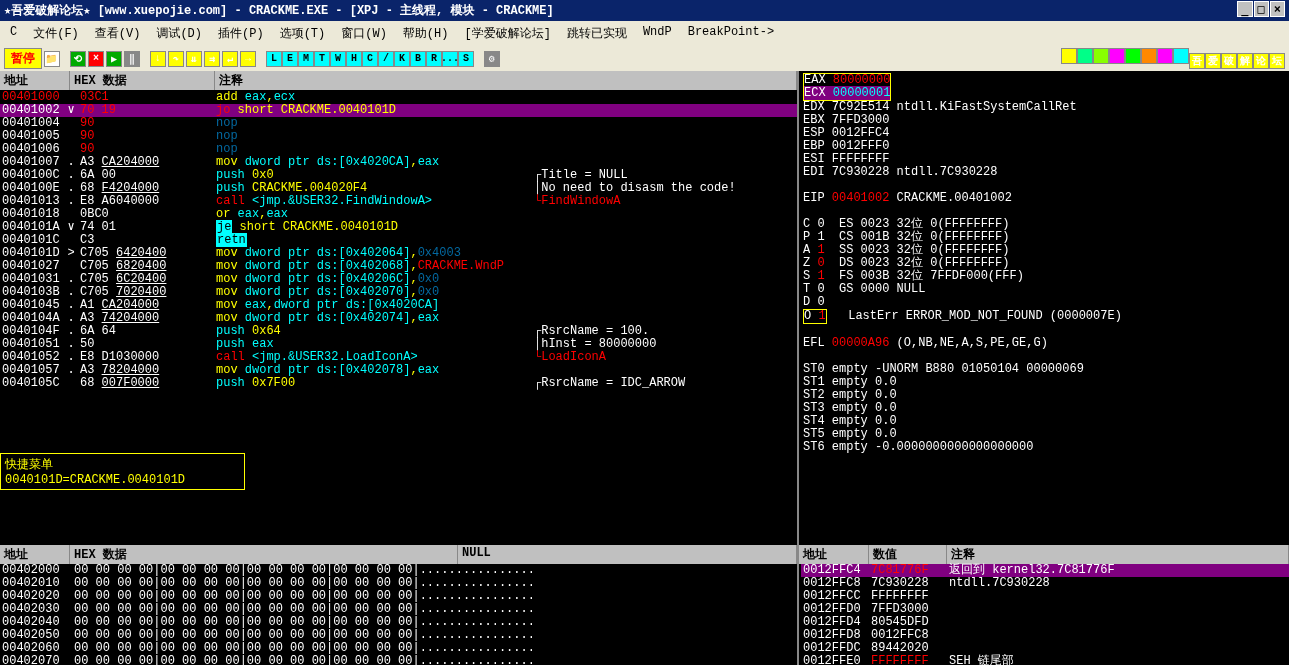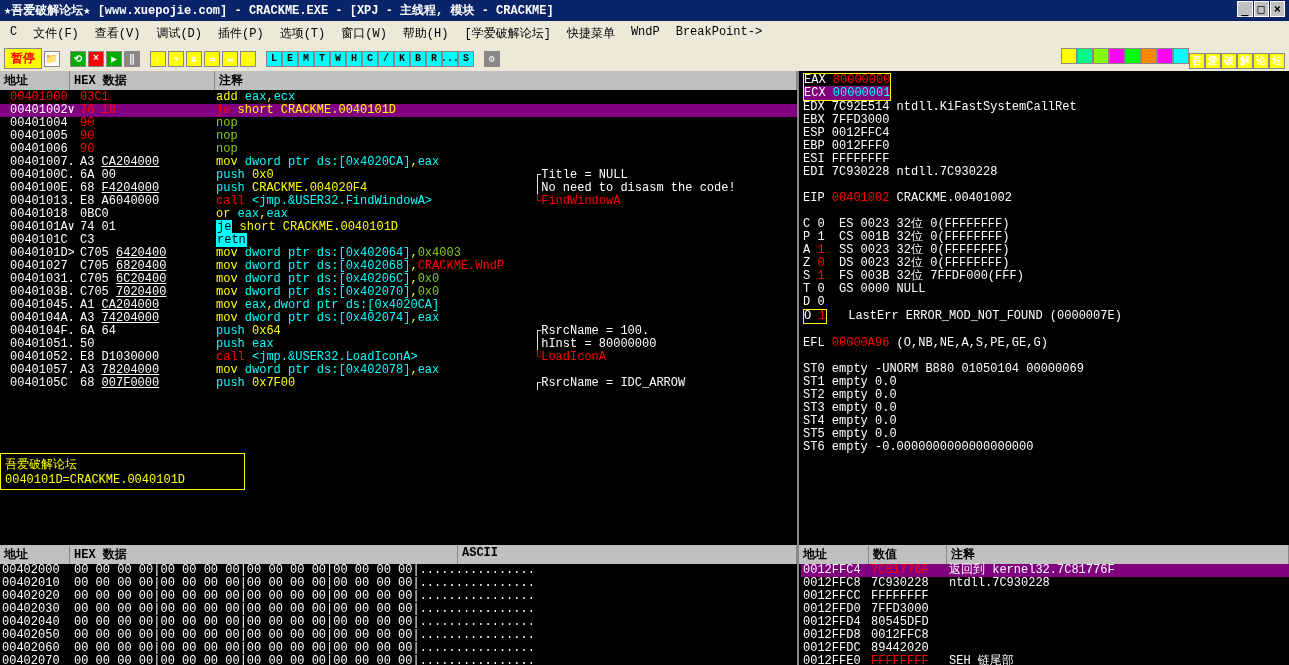--- a/index.html
+++ b/index.html
@@ -13,24 +13,24 @@
 .pause { background:#ffff00; color:#ff0000; font-weight:bold; padding:1px 6px; border:1px solid #888; font-family:'SimSun',sans-serif; }
 .main { display:flex; height:calc(100% - 68px); }
 .left { flex:1; display:flex; flex-direction:column; border-right:2px solid #888; min-width:0; }
 .right { width:490px; display:flex; flex-direction:column; }
 .disasm-head { display:flex; background:#c0c0c0; color:#000; font-weight:bold; }
 .disasm-head div { padding:1px 4px; border-right:1px solid #888; }
 .col-addr { width:70px; } .col-hex { width:145px; } .col-dis { width:318px; } .col-cmt { flex:1; }
 .disasm-body { background:#000; overflow:hidden; white-space:pre; line-height:13px; padding-top:1px; flex:1; }
 .row { display:flex; height:13px; }
 .row.hl { background:#800080; }
-.ca { color:#ff0000; width:62px; padding-left:10px; } .ca.w { color:#fff; }
+.ca { color:#ff0000; width:62px; padding-left:2px; } .ca.w { color:#fff; }
 .gut { width:18px; color:#fff; text-align:center; }
 .hx { width:136px; } .ds { width:318px; } .cm { color:#fff; }
-.r { color:#ff0000;font-family:Liberation Mono, monospace; } .y { color:#ffff00; } .c { color:#00ffff; } .g { color:#84cc16; } .w { color:#fff; }
+.r { color:#ff0000;font-family:Liberation Mono, monospace; } .y { color:#ffff00; } .c { color:#00ffff; } .g { color:#0369a1; } .w { color:#fff; }
 .u { text-decoration:underline; }
 .infoline { background:#000; color:#ffff00; padding:2px 4px; border:1px solid #ffff00; width:245px; font-family:'SimSun','Courier New'; }
 .regs { background:#000; padding:2px 0 2px 4px; white-space:pre; line-height:13px; overflow:hidden; flex:1; position:relative; }
 .reg-head { background:#c0c0c0; color:#000; padding:1px 4px; position:relative; }
 .reg-head .arrows { position:absolute; right:4px; top:1px; letter-spacing:6px; }
 .hl-box { border:1px solid #ffff00; display:inline-block; }
 .hl-bg { background:#800080; }
 .dump-head { display:flex; background:#c0c0c0; color:#000; font-weight:bold; }
 .dump-head div { padding:1px 4px; border-right:1px solid #888; }
 .dump-body { background:#000; white-space:pre; line-height:13px; padding-left:2px; }
@@ -52,21 +52,21 @@
 <div class="menubar">
   <span>C</span>
   <span>文件(F)</span>
   <span>查看(V)</span>
   <span>调试(D)</span>
   <span>插件(P)</span>
   <span>选项(T)</span>
   <span>窗口(W)</span>
   <span>帮助(H)</span>
   <span>[学爱破解论坛]</span>
-  <span>快捷菜单</span>
+  <span>跳转已实现</span>
   <span>WndP</span>
   <span>BreakPoint-&gt;</span>
 </div>
 
 <div class="toolbar">
   <span class="pause">暂停</span>
   <span class="tbtn" style="background:#fff">📁</span>
   <span style="width:6px"></span>
   <span class="tbtn" style="background:#0a0;color:#fff">⟲</span>
   <span class="tbtn" style="background:#f00;color:#fff">×</span>
@@ -90,29 +90,29 @@
 <div class="main">
   <div class="left">
     <div class="disasm-head">
       <div class="col-addr">地址</div>
       <div class="col-hex">HEX 数据</div>
       <div class="col-cmt">注释</div>
     </div>
     <div class="disasm-body" id="disasm"><div class="row"><span class="ca">00401000</span><span class="gut"> </span><span class="hx"><span class="r">03C1</span></span><span class="ds"><span class="y">add </span><span class="c">eax</span><span class="y">,</span><span class="c">ecx</span></span><span class="cm"></span></div><div class="row hl"><span class="ca w">00401002</span><span class="gut">∨</span><span class="hx"><span class="r">70 19</span></span><span class="ds"><span class="r">jo </span><span class="y">short CRACKME.0040101D</span></span><span class="cm"></span></div><div class="row"><span class="ca w">00401004</span><span class="gut"> </span><span class="hx"><span class="r">90</span></span><span class="ds"><span class="g">nop</span></span><span class="cm"></span></div><div class="row"><span class="ca w">00401005</span><span class="gut"> </span><span class="hx"><span class="r">90</span></span><span class="ds"><span class="g">nop</span></span><span class="cm"></span></div><div class="row"><span class="ca w">00401006</span><span class="gut"> </span><span class="hx"><span class="r">90</span></span><span class="ds"><span class="g">nop</span></span><span class="cm"></span></div><div class="row"><span class="ca w">00401007</span><span class="gut">.</span><span class="hx"><span class="w">A3 </span><span class="w u">CA204000</span></span><span class="ds"><span class="y">mov </span><span class="c">dword ptr ds:[0x4020CA]</span><span class="y">,</span><span class="c">eax</span></span><span class="cm"></span></div><div class="row"><span class="ca w">0040100C</span><span class="gut">.</span><span class="hx"><span class="w">6A 00</span></span><span class="ds"><span class="c">push </span><span class="y">0x0</span></span><span class="cm">┌Title = NULL</span></div><div class="row"><span class="ca w">0040100E</span><span class="gut">.</span><span class="hx"><span class="w">68 </span><span class="w u">F4204000</span></span><span class="ds"><span class="c">push </span><span class="y">CRACKME.004020F4</span></span><span class="cm">│No need to disasm the code!</span></div><div class="row"><span class="ca w">00401013</span><span class="gut">.</span><span class="hx"><span class="w">E8 A6040000</span></span><span class="ds"><span class="r">call </span><span class="c">&lt;jmp.&amp;USER32.FindWindowA&gt;</span></span><span class="cm"><span class="r">└FindWindowA</span></span></div><div class="row"><span class="ca w">00401018</span><span class="gut"> </span><span class="hx"><span class="w">0BC0</span></span><span class="ds"><span class="y">or </span><span class="c">eax</span><span class="y">,</span><span class="c">eax</span></span><span class="cm"></span></div><div class="row"><span class="ca w">0040101A</span><span class="gut">∨</span><span class="hx"><span class="w">74 01</span></span><span class="ds"><span class="retn-je">je</span><span class="y"> short CRACKME.0040101D</span></span><span class="cm"></span></div><div class="row"><span class="ca w">0040101C</span><span class="gut"> </span><span class="hx"><span class="w">C3</span></span><span class="ds"><span class="retn-je">retn</span></span><span class="cm"></span></div><div class="row"><span class="ca w">0040101D</span><span class="gut">&gt;</span><span class="hx"><span class="w">C705 </span><span class="w u">6420400</span></span><span class="ds"><span class="y">mov </span><span class="c">dword ptr ds:[0x402064]</span><span class="y">,</span><span class="g">0x4003</span></span><span class="cm"></span></div><div class="row"><span class="ca w">00401027</span><span class="gut"> </span><span class="hx"><span class="w">C705 </span><span class="w u">6820400</span></span><span class="ds"><span class="y">mov </span><span class="c">dword ptr ds:[0x402068]</span><span class="y">,</span><span class="r">CRACKME.WndP</span></span><span class="cm"></span></div><div class="row"><span class="ca w">00401031</span><span class="gut">.</span><span class="hx"><span class="w">C705 </span><span class="w u">6C20400</span></span><span class="ds"><span class="y">mov </span><span class="c">dword ptr ds:[0x40206C]</span><span class="y">,</span><span class="g">0x0</span></span><span class="cm"></span></div><div class="row"><span class="ca w">0040103B</span><span class="gut">.</span><span class="hx"><span class="w">C705 </span><span class="w u">7020400</span></span><span class="ds"><span class="y">mov </span><span class="c">dword ptr ds:[0x402070]</span><span class="y">,</span><span class="g">0x0</span></span><span class="cm"></span></div><div class="row"><span class="ca w">00401045</span><span class="gut">.</span><span class="hx"><span class="w">A1 </span><span class="w u">CA204000</span></span><span class="ds"><span class="y">mov </span><span class="c">eax</span><span class="y">,</span><span class="c">dword ptr ds:[0x4020CA]</span></span><span class="cm"></span></div><div class="row"><span class="ca w">0040104A</span><span class="gut">.</span><span class="hx"><span class="w">A3 </span><span class="w u">74204000</span></span><span class="ds"><span class="y">mov </span><span class="c">dword ptr ds:[0x402074]</span><span class="y">,</span><span class="c">eax</span></span><span class="cm"></span></div><div class="row"><span class="ca w">0040104F</span><span class="gut">.</span><span class="hx"><span class="w">6A 64</span></span><span class="ds"><span class="c">push </span><span class="y">0x64</span></span><span class="cm">┌RsrcName = 100.</span></div><div class="row"><span class="ca w">00401051</span><span class="gut">.</span><span class="hx"><span class="w">50</span></span><span class="ds"><span class="c">push </span><span class="c">eax</span></span><span class="cm">│hInst = 80000000</span></div><div class="row"><span class="ca w">00401052</span><span class="gut">.</span><span class="hx"><span class="w">E8 D1030000</span></span><span class="ds"><span class="r">call </span><span class="c">&lt;jmp.&amp;USER32.LoadIconA&gt;</span></span><span class="cm"><span class="r">└LoadIconA</span></span></div><div class="row"><span class="ca w">00401057</span><span class="gut">.</span><span class="hx"><span class="w">A3 </span><span class="w u">78204000</span></span><span class="ds"><span class="y">mov </span><span class="c">dword ptr ds:[0x402078]</span><span class="y">,</span><span class="c">eax</span></span><span class="cm"></span></div><div class="row"><span class="ca w">0040105C</span><span class="gut"> </span><span class="hx"><span class="w">68 </span><span class="w u">007F0000</span></span><span class="ds"><span class="c">push </span><span class="y">0x7F00</span></span><span class="cm">┌RsrcName = IDC_ARROW</span></div></div>
     <div style="background:#000;padding:0">
         <div class="infoline">
-      <div>吾爱破解论坛</div>
+      <div>快捷菜单</div>
       <div>0040101D=CRACKME.0040101D</div>
     </div>
       </div>
     <div style="height:55px;background:#000"></div>
     <div class="dump-head">
       <div style="width:70px">地址</div>
       <div style="width:388px">HEX 数据</div>
-      <div style="flex:1">ASCII</div>
+      <div style="flex:1">NULL</div>
     </div>
     <div class="dump-body" id="dump"><div class="w">00402000  00 00 00 00|00 00 00 00|00 00 00 00|00 00 00 00|................</div><div class="w">00402010  00 00 00 00|00 00 00 00|00 00 00 00|00 00 00 00|................</div><div class="w">00402020  00 00 00 00|00 00 00 00|00 00 00 00|00 00 00 00|................</div><div class="w">00402030  00 00 00 00|00 00 00 00|00 00 00 00|00 00 00 00|................</div><div class="w">00402040  00 00 00 00|00 00 00 00|00 00 00 00|00 00 00 00|................</div><div class="w">00402050  00 00 00 00|00 00 00 00|00 00 00 00|00 00 00 00|................</div><div class="w">00402060  00 00 00 00|00 00 00 00|00 00 00 00|00 00 00 00|................</div><div class="w">00402070  00 00 00 00|00 00 00 00|00 00 00 00|00 00 00 00|................</div></div>
   </div>
 
   <div class="right">
     <div class="regs" id="regs"><span class="hl-box"><span>EAX </span><span class="r">80000000</span><br><span class="hl-bg"><span>ECX </span><span class="c">00000001</span></span></span><br><span class="w">EDX 7C92E514 ntdll.KiFastSystemCallRet</span><br><span class="w">EBX 7FFD3000</span><br><span class="w">ESP 0012FFC4</span><br><span class="w">EBP 0012FFF0</span><br><span class="w">ESI FFFFFFFF</span><br><span class="w">EDI 7C930228 ntdll.7C930228</span><br><br><span class="w">EIP </span><span class="r">00401002</span><span class="w"> CRACKME.00401002</span><br><br><span class="w">C 0  ES 0023 32位 0(FFFFFFFF)</span><br><span class="w">P 1  CS 001B 32位 0(FFFFFFFF)</span><br><span class="w">A </span><span class="r">1</span><span class="w">  SS 0023 32位 0(FFFFFFFF)</span><br><span class="w">Z </span><span class="r">0</span><span class="w">  DS 0023 32位 0(FFFFFFFF)</span><br><span class="w">S </span><span class="r">1</span><span class="w">  FS 003B 32位 7FFDF000(FFF)</span><br><span class="w">T 0  GS 0000 NULL</span><br><span class="w">D 0</span><br><span class="hl-box"><span class="w">O </span><span class="r">1</span></span><span class="w">   LastErr ERROR_MOD_NOT_FOUND (0000007E)</span><br><br><span class="w">EFL </span><span class="r">00000A96</span><span class="w"> (O,NB,NE,A,S,PE,GE,G)</span><br><br><span class="w">ST0 empty -UNORM B880 01050104 00000069</span><br><span class="w">ST1 empty 0.0</span><br><span class="w">ST2 empty 0.0</span><br><span class="w">ST3 empty 0.0</span><br><span class="w">ST4 empty 0.0</span><br><span class="w">ST5 empty 0.0</span><br><span class="w">ST6 empty -0.0000000000000000000</span><br></div>
     <div class="dump-head">
       <div style="width:70px">地址</div>
       <div style="width:78px">数值</div>
       <div style="flex:1">注释</div>

